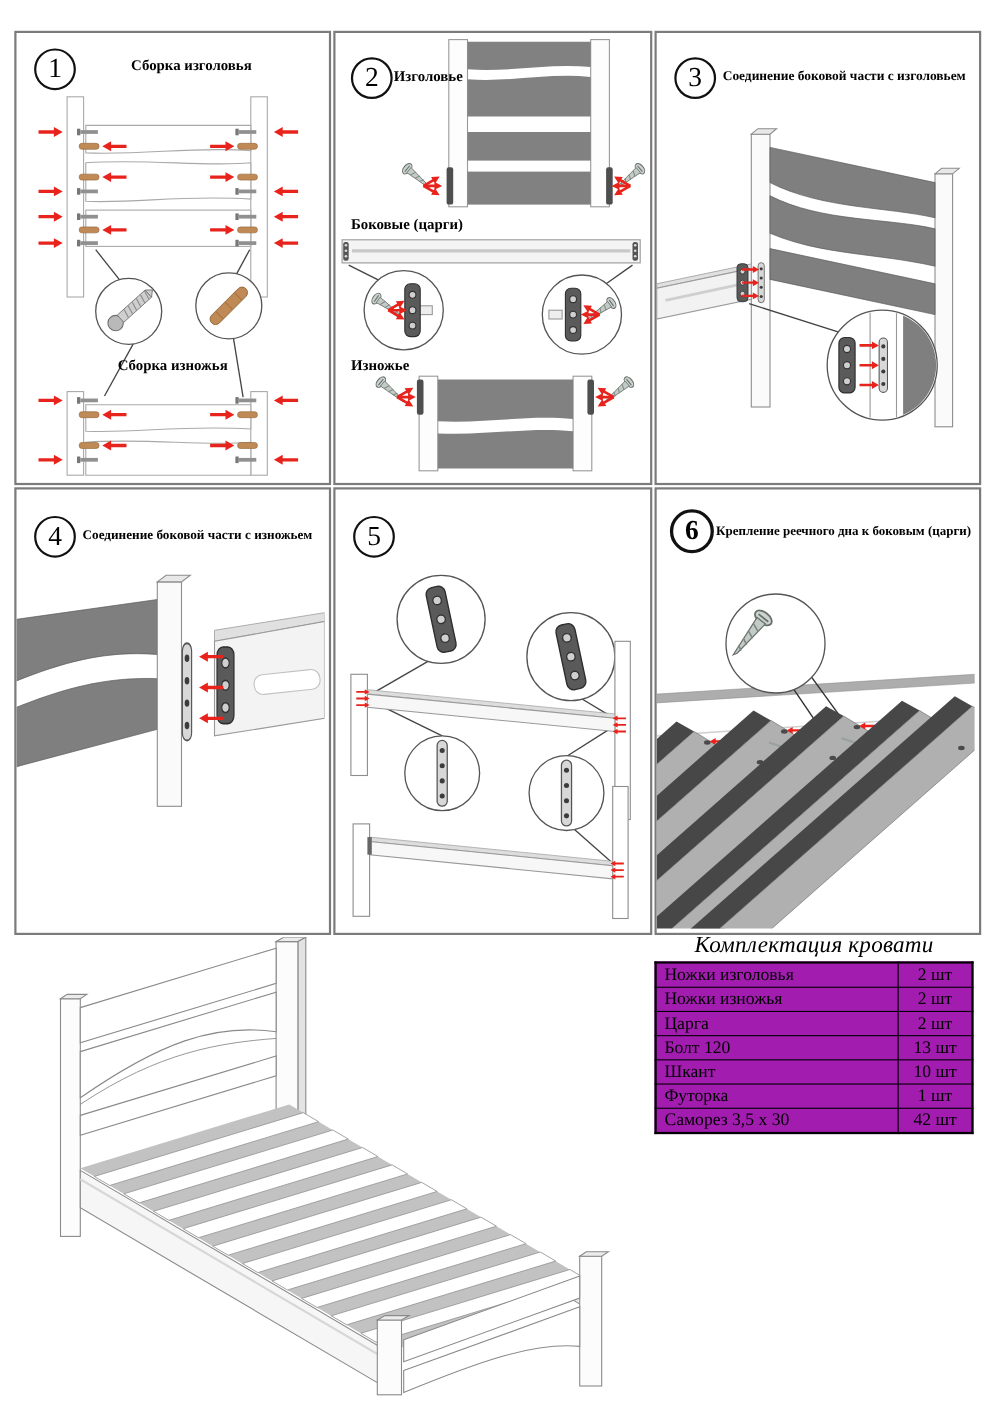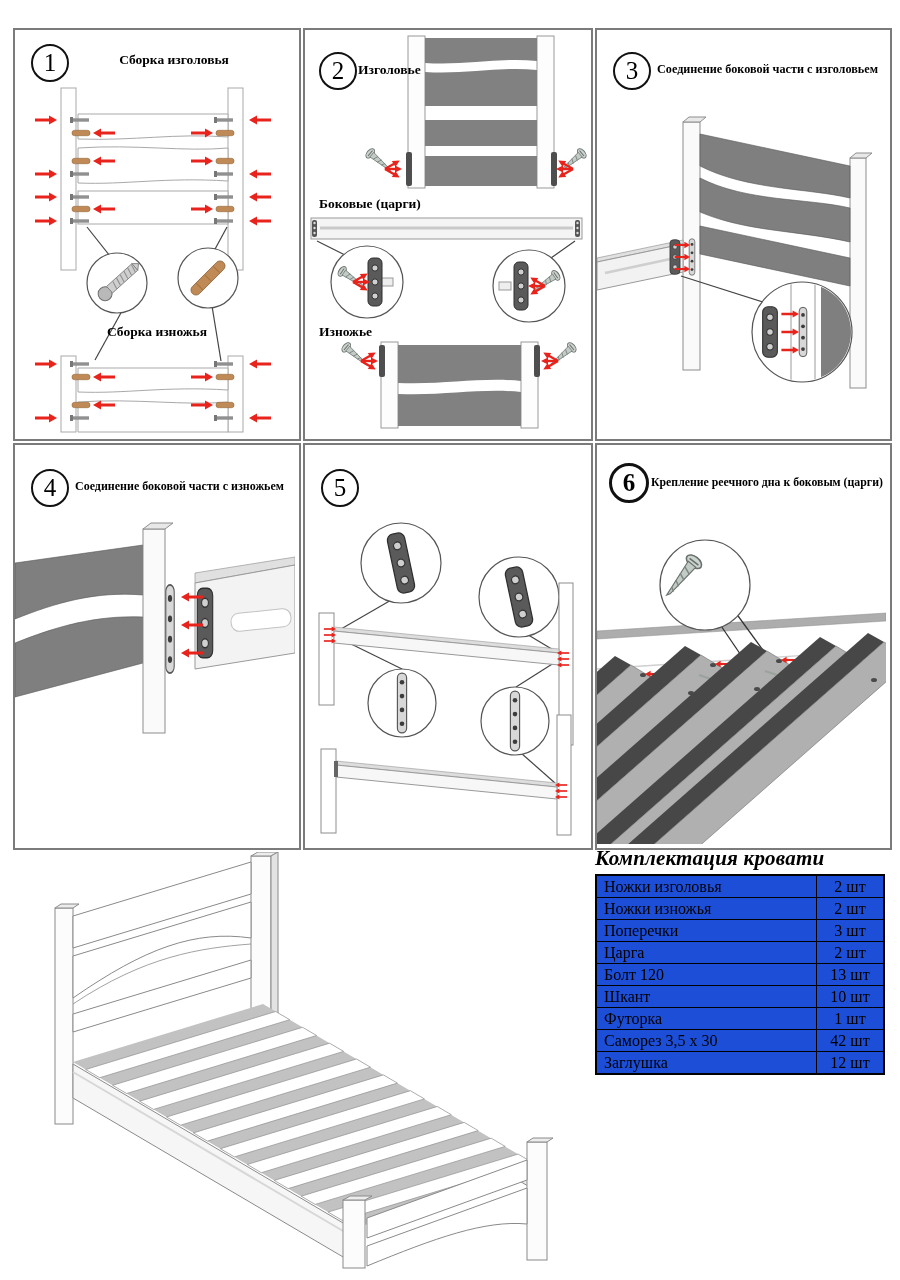--- a/index.html
+++ b/index.html
@@ -7,23 +7,23 @@
          font-family:"Liberation Serif",serif;color:#000;}
   .panel{position:absolute;border:2px solid #7b7b7b;background:#fff;overflow:hidden;}
   .panel svg.art{position:absolute;left:0;top:0;}
   .badge{position:absolute;width:34px;height:34px;border:2px solid #111;border-radius:50%;
          display:flex;align-items:center;justify-content:center;font-size:25px;background:#fff;z-index:3;}
   .badge.bold{border-width:3px;font-weight:bold;}
   .ptitle{position:absolute;font-weight:bold;font-size:13.5px;z-index:3;}
   .nowrap{white-space:nowrap;}
   .center{text-align:center;left:0;right:0;}
   
-  #table-title{position:absolute;left:595px;top:846px;width:290px;font-weight:bold;font-style:italic;
-               font-size:21px;letter-spacing:.2px;}
-  #parts-table{position:absolute;left:595px;top:874px;border-collapse:collapse;background:#1d4ed8;}
+  #table-title{position:absolute;left:595px;top:846px;width:290px;font-weight:normal;font-style:italic;
+               font-size:21px;letter-spacing:.2px;text-align:center;}
+  #parts-table{position:absolute;left:595px;top:874px;border-collapse:collapse;background:#a21caf;}
   #parts-table td{border:1px solid #000;font-size:16px;height:21px;padding:0 0 0 7px;}
   #parts-table{border:2px solid #000;}
   #parts-table td.qty{width:66px;text-align:center;padding:0;border-radius:10px;}
   #parts-table td.nm{width:212px;}
 </style>
 </head>
 <body>
 
 <svg width="0" height="0" style="position:absolute" aria-hidden="true">
 <defs>
@@ -563,43 +563,35 @@
     <tbody>
       <tr>
           <td class="nm">Ножки изголовья</td>
           <td class="qty">2 шт</td>
         </tr>
       <tr>
           <td class="nm">Ножки изножья</td>
           <td class="qty">2 шт</td>
         </tr>
       <tr>
-          <td class="nm">Поперечки</td>
-          <td class="qty">3 шт</td>
-        </tr>
-      <tr>
           <td class="nm">Царга</td>
           <td class="qty">2 шт</td>
         </tr>
       <tr>
           <td class="nm">Болт 120</td>
           <td class="qty">13 шт</td>
         </tr>
       <tr>
           <td class="nm">Шкант</td>
           <td class="qty">10 шт</td>
         </tr>
       <tr>
           <td class="nm">Футорка</td>
           <td class="qty">1 шт</td>
         </tr>
       <tr>
           <td class="nm">Саморез 3,5 x 30</td>
           <td class="qty">42 шт</td>
         </tr>
-      <tr>
-          <td class="nm">Заглушка</td>
-          <td class="qty">12 шт</td>
-        </tr>
     </tbody>
   </table>
 
 </div>
 
 </body></html>

